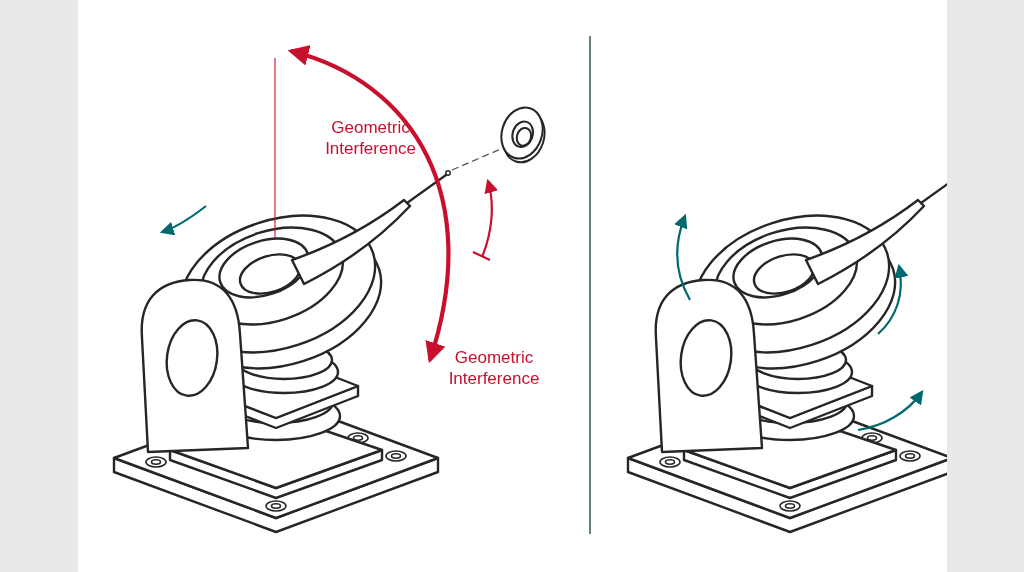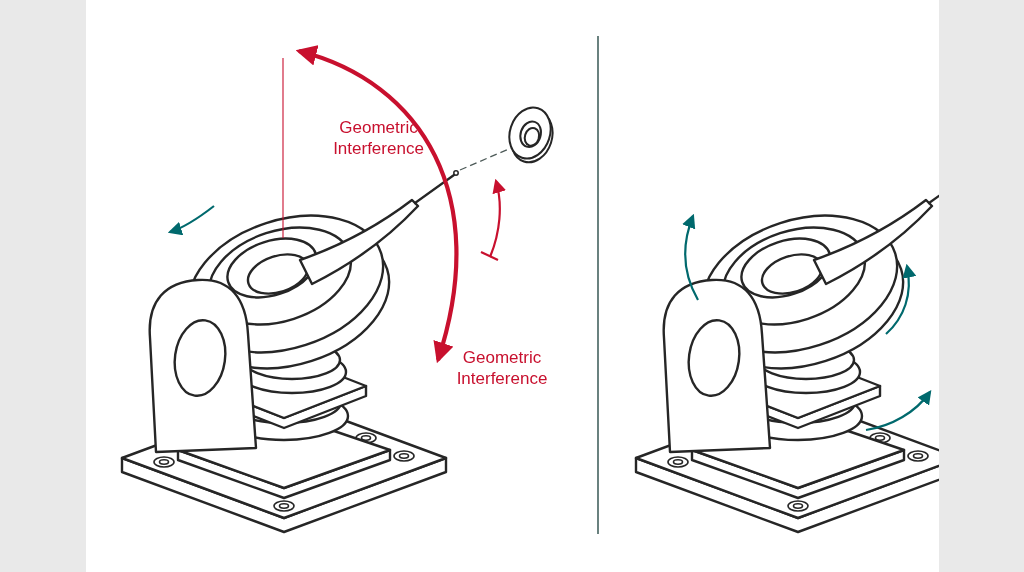--- a/index.html
+++ b/index.html
@@ -8,20 +8,21 @@
     --color-ink:#262626;
     --color-divider:#44625f;
     --color-background:#ffffff;
   }
   html,body{margin:0;padding:0;background:#e9e9e9;}
   .canvas{
     position:relative;width:853px;height:572px;margin:0 auto;
     background:var(--color-background);
     font-family:"Liberation Sans",sans-serif;
     overflow:hidden;
+    padding-left:16px;
   }
   .canvas svg{position:absolute;left:0;top:0;}
   .label{
     position:absolute;text-align:center;
     font-size:17px;line-height:21px;font-weight:400;
     white-space:pre-line;pointer-events:none;
   }
   .label.red{color:var(--color-red);}
   .label.teal{color:var(--color-teal);}
   .ink{stroke:var(--color-ink);fill:#ffffff;}

